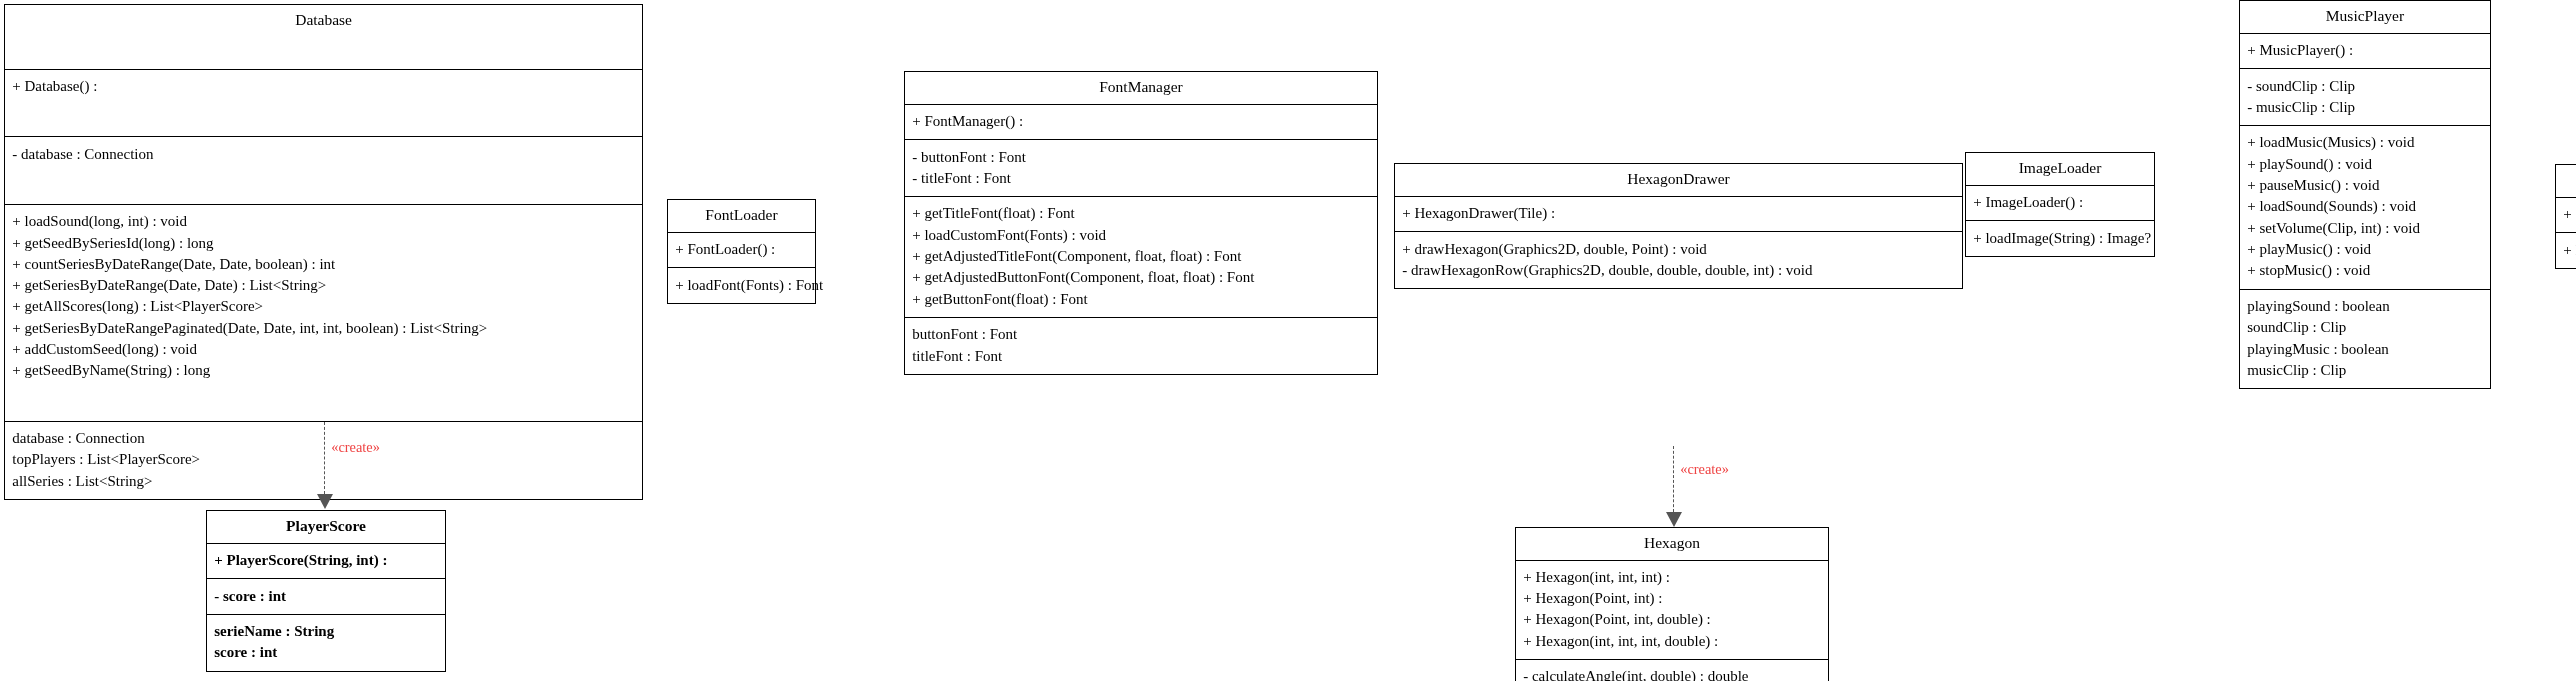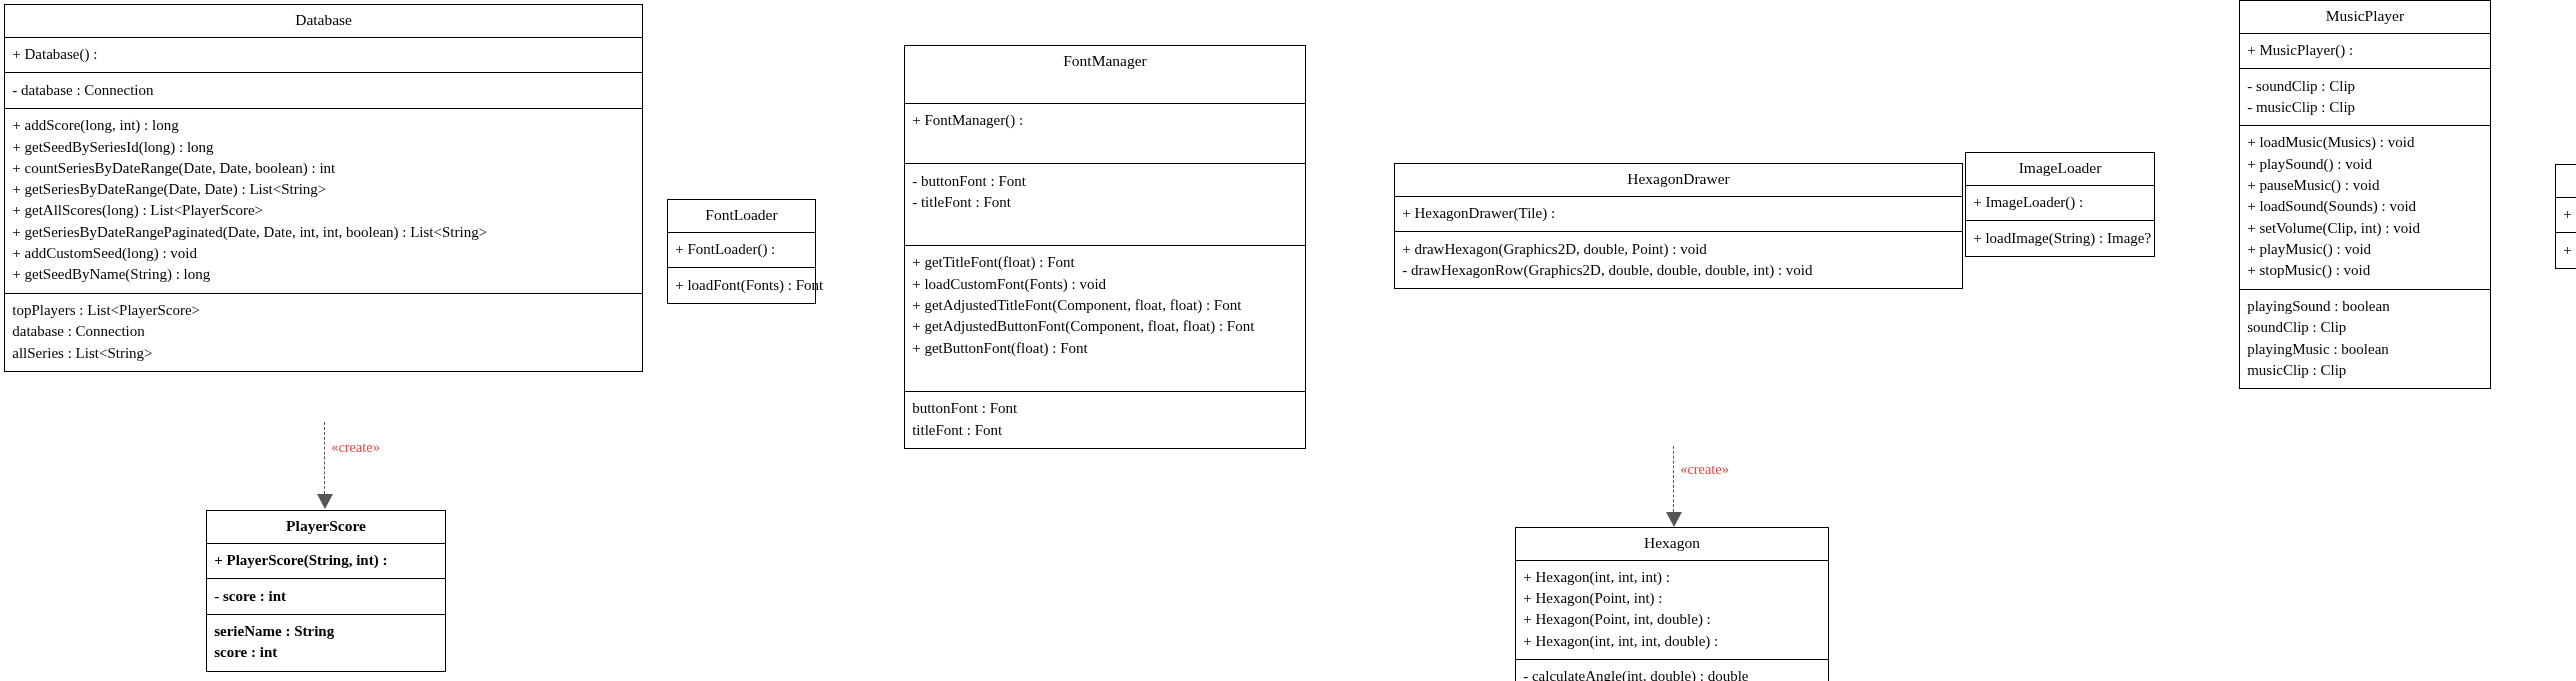--- a/index.html
+++ b/index.html
@@ -75,41 +75,41 @@
     line-height: 1;
     color: #ef4444;
     white-space: nowrap;
   }
 </style>
 </head>
 <body>
 
 <div id="canvas">
 
-  <div class="uml-class" style="left:4.1px; top:4.1px; width:639px;">
+  <div class="uml-class" style="left:4.1px; top:4.1px; width:639px;gap:32px;">
     <div class="uml-title">Database</div>
     <div class="uml-compartment">
       <div class="uml-row">+ Database() :</div>
     </div>
     <div class="uml-compartment">
       <div class="uml-row">- database : Connection</div>
     </div>
     <div class="uml-compartment">
-      <div class="uml-row">+ addScore(long, int) : long</div>
+      <div class="uml-row">+ loadSound(long, int) : void</div>
       <div class="uml-row">+ getSeedBySeriesId(long) : long</div>
       <div class="uml-row">+ countSeriesByDateRange(Date, Date, boolean) : int</div>
       <div class="uml-row">+ getSeriesByDateRange(Date, Date) : List&lt;String&gt;</div>
       <div class="uml-row">+ getAllScores(long) : List&lt;PlayerScore&gt;</div>
       <div class="uml-row">+ getSeriesByDateRangePaginated(Date, Date, int, int, boolean) : List&lt;String&gt;</div>
       <div class="uml-row">+ addCustomSeed(long) : void</div>
       <div class="uml-row">+ getSeedByName(String) : long</div>
     </div>
     <div class="uml-compartment">
+      <div class="uml-row">database : Connection</div>
       <div class="uml-row">topPlayers : List&lt;PlayerScore&gt;</div>
-      <div class="uml-row">database : Connection</div>
       <div class="uml-row">allSeries : List&lt;String&gt;</div>
     </div>
   </div>
 
   <div class="dep" style="left:324px; top:422px; width:1.5px; height:88px;">
     <div class="dep-line" style="height:72px;"></div>
     <div class="dep-arrow" style="top:72px;"></div>
     <div class="dep-label" style="left:7.2px; top:17.5px;">«create»</div>
   </div>
 
@@ -130,21 +130,21 @@
   <div class="uml-class" style="left:667px; top:164px; width:149px;margin-top:35px;">
     <div class="uml-title">FontLoader</div>
     <div class="uml-compartment">
       <div class="uml-row">+ FontLoader() :</div>
     </div>
     <div class="uml-compartment">
       <div class="uml-row">+ loadFont(Fonts) : Font</div>
     </div>
   </div>
 
-  <div class="uml-class" style="left:904px; top:45px; width:402px;gap:25px;">
+  <div class="uml-class" style="left:904px; top:71px; width:474px;">
     <div class="uml-title">FontManager</div>
     <div class="uml-compartment">
       <div class="uml-row">+ FontManager() :</div>
     </div>
     <div class="uml-compartment">
       <div class="uml-row">- buttonFont : Font</div>
       <div class="uml-row">- titleFont : Font</div>
     </div>
     <div class="uml-compartment">
       <div class="uml-row">+ getTitleFont(float) : Font</div>

